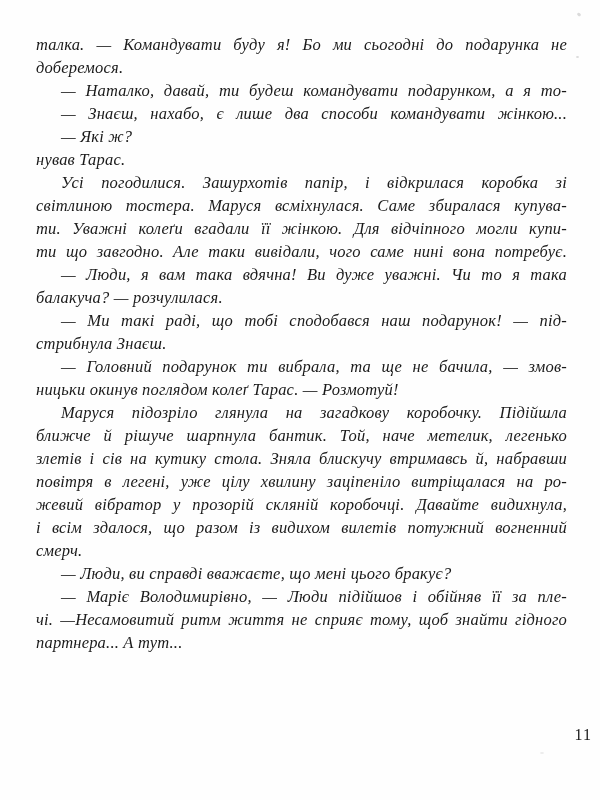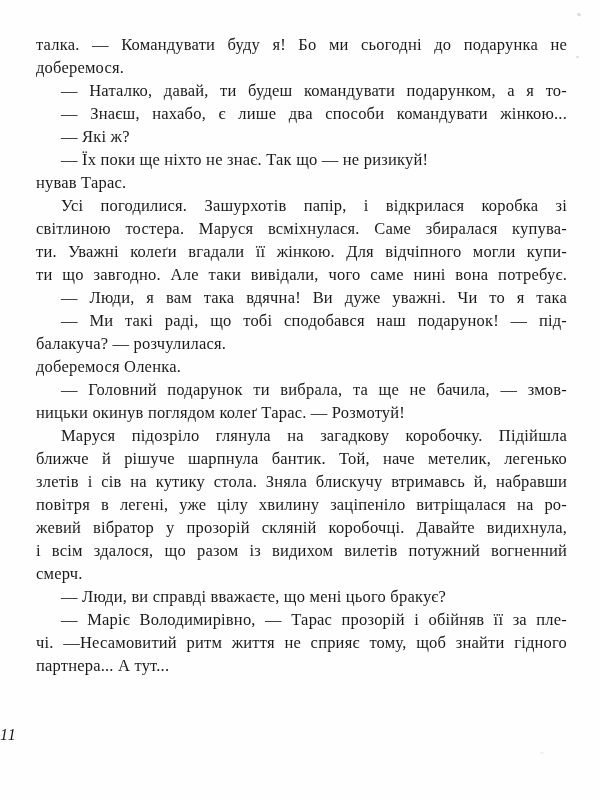--- a/index.html
+++ b/index.html
@@ -22,38 +22,38 @@
     top: 33px;
     width: 531px;
   }
   .line {
     font-size: 16.5px;
     line-height: 23px;
     height: 23px;
     overflow: hidden;
     letter-spacing: 0.2px;
     text-align: left;
+    font-style: italic;
   }
   .line.justify {
     text-align: justify;
     text-align-last: justify;
   }
   .line.indent {
     padding-left: 25px;
   }
   .page-number {
     position: absolute;
     top: 726px;
     left: 0;
     width: 592px; 
-    text-align: left;
+    text-align: right;
     font-size: 16px;
     letter-spacing: 1px;
     color: #1a1a1a;
-    font-style: italic;
   }
   .speck {
     position: absolute;
     background: #9a9a9a;
     opacity: 0.35;
     border-radius: 50%;
   }
   .speck.s1 { left: 577px; top: 13px;  width: 4px; height: 3px; transform: rotate(40deg); }
   .speck.s2 { left: 576px; top: 56px;  width: 3px; height: 2px; }
   .speck.s3 { left: 540px; top: 752px; width: 4px; height: 2px; opacity: 0.18; }
@@ -61,41 +61,40 @@
 </head>
 <body>
 
 <div class="page">
   <div class="text-block">
       <div class="line justify">талка. — Командувати буду я! Бо ми сьогодні до подарунка не</div>
       <div class="line">доберемося.</div>
       <div class="line indent justify">— Наталко, давай, ти будеш командувати подарунком, а я то-</div>
       <div class="line indent justify">— Знаєш, нахабо, є лише два способи командувати жінкою...</div>
       <div class="line indent">— Які ж?</div>
-      <div class="line indent">— Їх поки ще ніхто не знає. Так що — не ризикуй!</div>
       <div class="line">нував Тарас.</div>
       <div class="line indent justify">Усі погодилися. Зашурхотів папір, і відкрилася коробка зі</div>
       <div class="line justify">світлиною тостера. Маруся всміхнулася. Саме збиралася купува-</div>
       <div class="line justify">ти. Уважні колеґи вгадали її жінкою. Для відчіпного могли купи-</div>
       <div class="line justify">ти що завгодно. Але таки вивідали, чого саме нині вона потребує.</div>
       <div class="line indent justify">— Люди, я вам така вдячна! Ви дуже уважні. Чи то я така</div>
+      <div class="line">балакуча? — розчулилася.</div>
       <div class="line indent justify">— Ми такі раді, що тобі сподобався наш подарунок! — під-</div>
-      <div class="line">балакуча? — розчулилася.</div>
-      <div class="line">доберемося Оленка.</div>
+      <div class="line">стрибнула Знаєш.</div>
       <div class="line indent justify">— Головний подарунок ти вибрала, та ще не бачила, — змов-</div>
       <div class="line">ницьки окинув поглядом колеґ Тарас. — Розмотуй!</div>
       <div class="line indent justify">Маруся підозріло глянула на загадкову коробочку. Підійшла</div>
       <div class="line justify">ближче й рішуче шарпнула бантик. Той, наче метелик, легенько</div>
       <div class="line justify">злетів і сів на кутику стола. Зняла блискучу втримавсь й, набравши</div>
       <div class="line justify">повітря в легені, уже цілу хвилину заціпеніло витріщалася на ро-</div>
       <div class="line justify">жевий вібратор у прозорій скляній коробочці. Давайте видихнула,</div>
       <div class="line justify">і всім здалося, що разом із видихом вилетів потужний вогненний</div>
       <div class="line">смерч.</div>
       <div class="line indent">— Люди, ви справді вважаєте, що мені цього бракує?</div>
-      <div class="line indent justify">— Маріє Володимирівно, — Тарас прозорій і обійняв її за пле-</div>
+      <div class="line indent justify">— Маріє Володимирівно, — Люди підійшов і обійняв її за пле-</div>
       <div class="line justify">чі. —Несамовитий ритм життя не сприяє тому, щоб знайти гідного</div>
       <div class="line">партнера... А тут...</div>
     </div>
   <div class="page-number">11</div>
   <div class="speck s1"></div>
   <div class="speck s2"></div>
   <div class="speck s3"></div>
 </div>
 
 </body></html>

